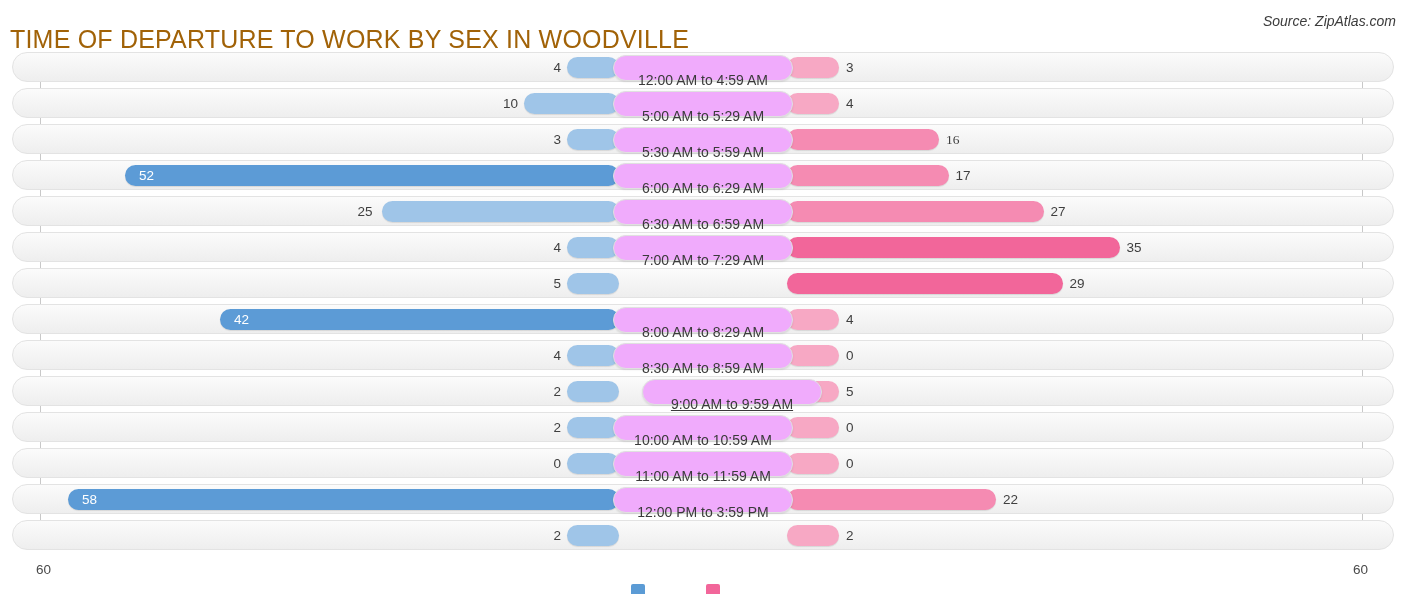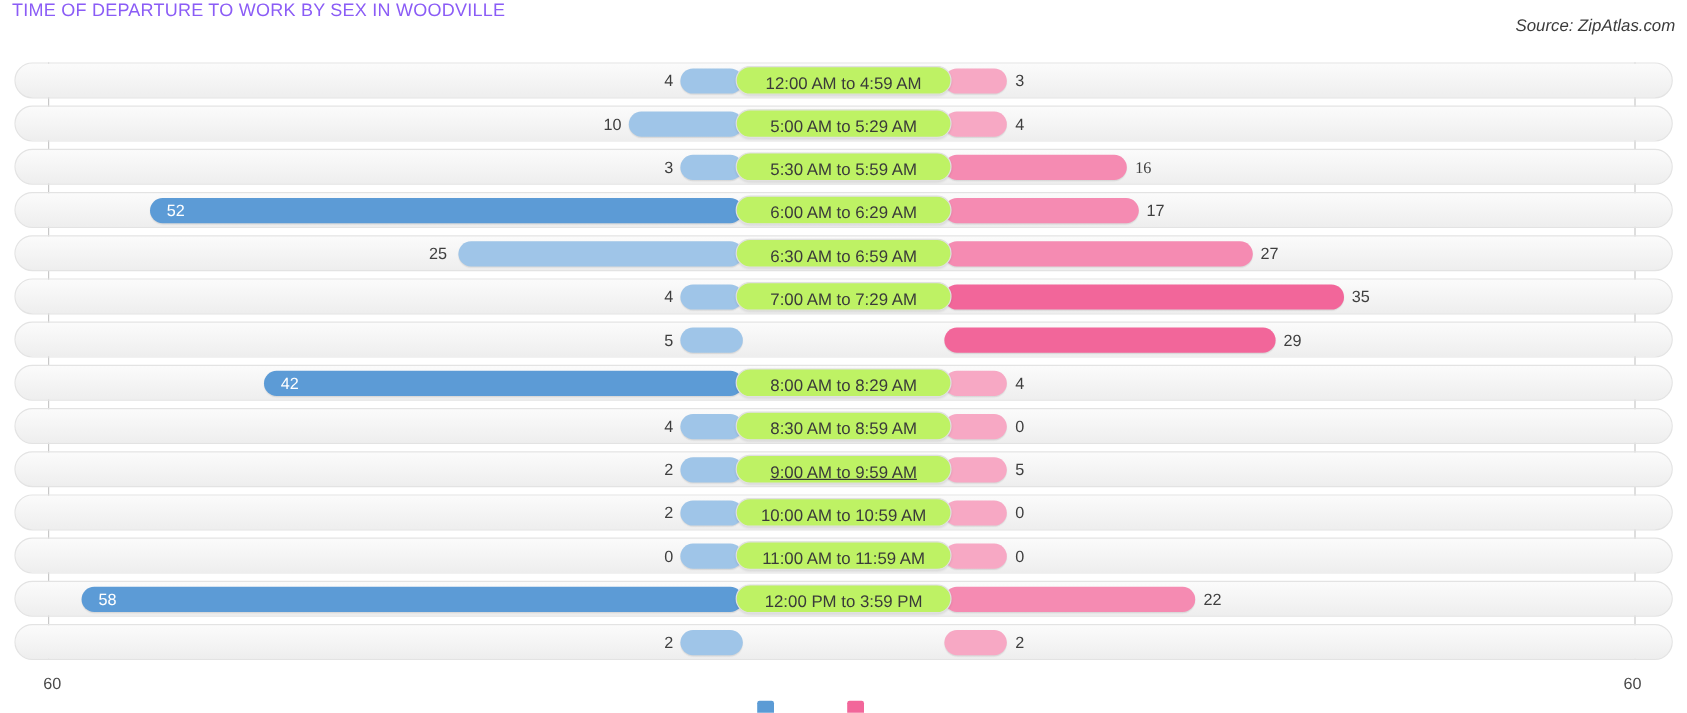--- a/index.html
+++ b/index.html
@@ -9,23 +9,23 @@
     font-family:"Liberation Sans", sans-serif;
     color:#333;
     overflow:hidden;
     position:relative;
   }
   #chart-root{position:relative;width:1406px;height:594px;}
 
   
   .header{position:absolute;left:0;top:0;width:1406px;height:44px;}
   .title{
-    position:absolute;left:10px;top:0;
-    font-size:15px;letter-spacing:.2px;
-    color:#8b5cf6;white-space:nowrap;
+    position:absolute;left:10px;top:25px;
+    font-size:25px;letter-spacing:.2px;
+    color:#a16207;white-space:nowrap;
   }
   .source{
     position:absolute;right:10px;top:13px;
     font-size:14px;font-style:italic;color:#3c3c3c;
     white-space:nowrap;
   }
 
   
   .plot{position:absolute;left:0;top:52px;width:1406px;height:500px;}
 
@@ -67,27 +67,27 @@
 
   .val{
     position:absolute;top:7px;
     font-size:13.5px;color:#3f3f3f;white-space:nowrap;line-height:17px;
   }
   .val.inside{color:#ffffff;}
 
   .cat-pill{
     position:absolute;top:3px;
     height:24px;line-height:24px;
-    background:#bef264;
+    background:#f0abfc;
     border:1px solid #e0e0e0;
     border-radius:13px;
     box-shadow:0 1px 2px rgba(0,0,0,.10);
     font-size:14px;color:#3a3a3a;
     text-align:center;white-space:nowrap;
-    padding:1px 10px;
+    padding:12px 10px;
     box-sizing:border-box;
   }
 
   
   .footer{position:absolute;left:0;top:556px;width:1406px;height:38px;}
   .axis-end{
     position:absolute;top:6px;
     font-size:13.5px;color:#4a4a4a;
   }
   .axis-end.left{left:36px;}
@@ -184,21 +184,21 @@
         <div class="bar female " style="left: 775px; width: 52px;"></div>
         <div class="val" style="left: 834px;">0</div>
         <div class="cat-pill" style="left: 601px; width: 180px;">8:30 AM to 8:59 AM</div>
       </div>
       <div class="row" style="top: 324px;">
         <div class="track"></div>
         <div class="bar male " style="right: 775px; width: 52px;"></div>
         <div class="val" style="left: 531px; width: 18px; text-align: right;">2</div>
         <div class="bar female " style="left: 775px; width: 52px;"></div>
         <div class="val" style="left: 834px;">5</div>
-        <div class="cat-pill" style="left: 601px; width: 180px; text-decoration: underline;">9:00 AM to 9:59 AM</div>
+        <div class="cat-pill" style="left: 630px; width: 180px; text-decoration: underline;">9:00 AM to 9:59 AM</div>
       </div>
       <div class="row" style="top: 360px;">
         <div class="track"></div>
         <div class="bar male " style="right: 775px; width: 52px;"></div>
         <div class="val" style="left: 531px; width: 18px; text-align: right;">2</div>
         <div class="bar female " style="left: 775px; width: 52px;"></div>
         <div class="val" style="left: 834px;">0</div>
         <div class="cat-pill" style="left: 601px; width: 180px;">10:00 AM to 10:59 AM</div>
       </div>
       <div class="row" style="top: 396px;">

